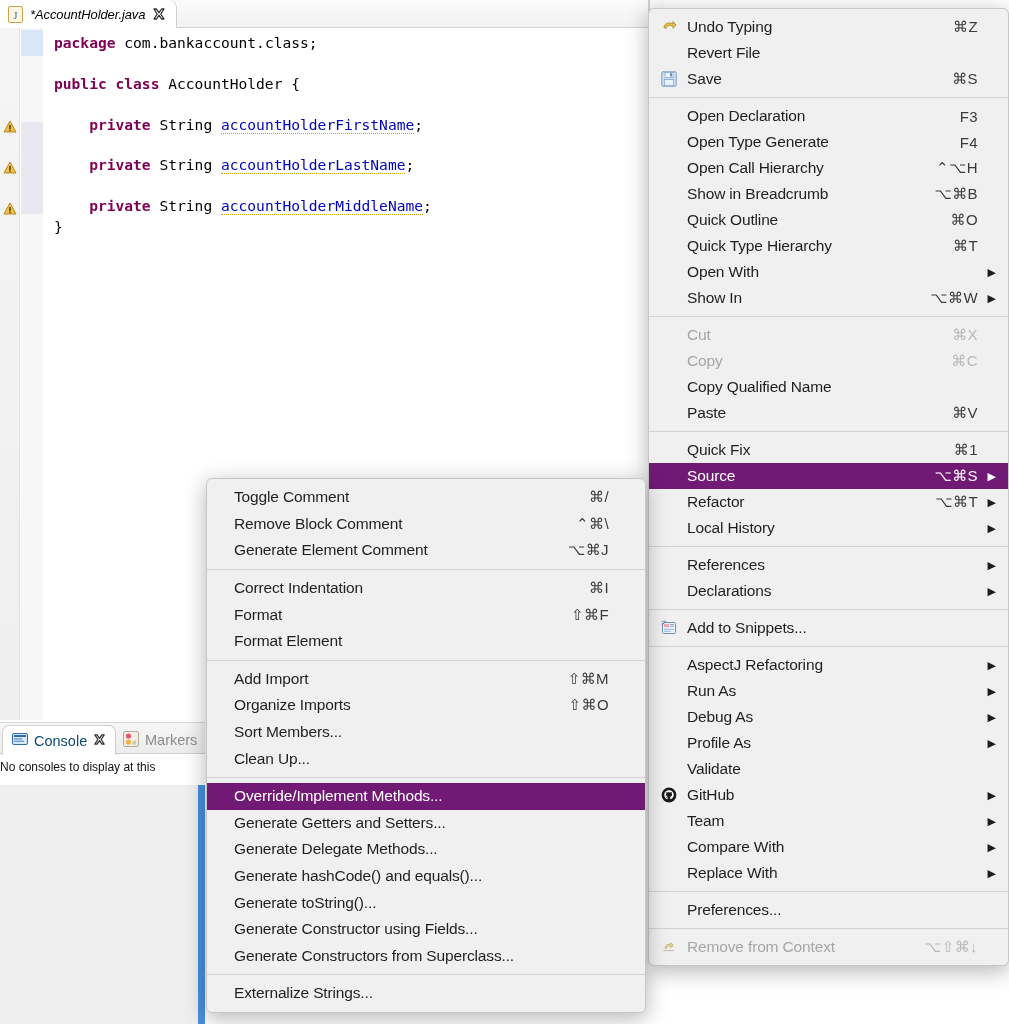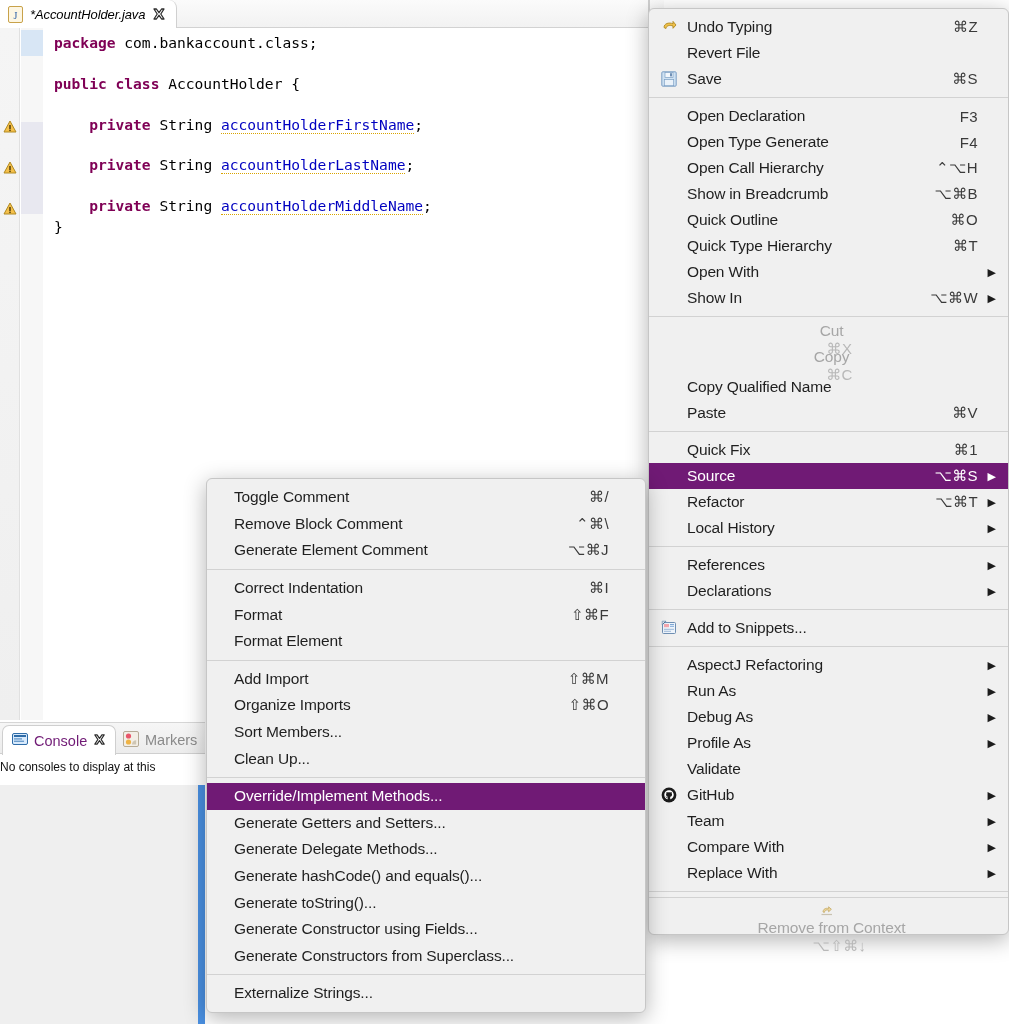--- a/index.html
+++ b/index.html
@@ -47,40 +47,40 @@
                       background: #cfcfcf; }
 
   
   .bottom-panel { position: absolute; left: 0; top: 722px; width: 205px; height: 302px; background: #fff; }
   .bp-tabbar { position: absolute; left: 0; top: 0; width: 205px; height: 32px;
                background: linear-gradient(#f6f6f6,#ececec); border-top: 1px solid #d6d6d6;
                border-bottom: 1px solid #cfcfcf; }
   .bp-tab { position: absolute; top: 2px; height: 30px; display: flex; align-items: center; gap: 6px;
             padding: 0 9px; font-size: 14.5px; }
   .bp-tab.active { background: #fff; border-top-left-radius: 7px; border-top-right-radius: 7px;
-                   border: 1px solid #cfcfcf; border-bottom: none; color: #701a75; }
+                   border: 1px solid #cfcfcf; border-bottom: none; color: #0c4a6e; }
   .bp-tab.inactive { color: #8a8a8a; }
   .bp-body { position: absolute; left: 0; top: 33px; width: 205px; height: 30px;
              font-size: 12px; color: #111; padding-left: 0px; padding-top: 5px; white-space: nowrap; }
   .bp-below { position: absolute; left: 0; top: 63px; width: 205px; height: 239px; background: #efefef; }
   .bp-scroll { position: absolute; left: 198px; top: 63px; width: 7px; height: 239px; background: #4a90e2; }
 
   
   .menu { position: absolute; background: #f0f0f0; border: 1px solid #c6c6c6;
           border-radius: 6px; box-shadow: 0 5px 22px rgba(0,0,0,0.30);
           padding: 5px 0; font-size: 15.5px; color: #1f1f1f; }
   .mi { position: relative; height: 26px; display: flex; align-items: center;
         padding: 0 12px 0 12px; white-space: nowrap; }
   .mi .ic { width: 20px; flex: 0 0 auto; display: flex; align-items: center; justify-content: flex-start; }
   .mi .lbl { flex: 1 1 auto; letter-spacing: -0.15px; }
   .mi .sc { flex: 0 0 auto; color: #3a3a3a; font-size: 15px; padding-left: 22px; letter-spacing: 0.4px; }
   .mi .arr { flex: 0 0 auto; width: 18px; text-align: right; font-size: 11px; color: #1c1c1c; }
   .mi.sel { background: #701a75; color: #fff; }
   .mi.sel .sc, .mi.sel .arr { color: #fff; }
-  .mi.dis { color: #a6a6a6; flex-direction: column; }
+  .mi.dis { color: #a6a6a6; }
   .mi.dis .sc { color: #b8b8b8; }
   .sep { height: 1px; background: #d2d2d2; margin: 5px 0; }
 
   
   #menu-main { left: 648px; top: 8px; width: 361px; border-top-left-radius: 6px; }
   #menu-main .mi { height: 26px; padding-left: 12px; }
   #menu-main .mi .lbl { padding-left: 6px; }
 
   
   #menu-source { left: 206px; top: 478px; width: 440px; }
@@ -408,20 +408,26 @@
         <span class="sc"></span>
         <span class="arr">▶</span>
       </div>
       <div class="mi">
         <span class="ic"></span>
         <span class="lbl">Replace With</span>
         <span class="sc"></span>
         <span class="arr">▶</span>
       </div>
       <div class="sep"></div>
+      <div class="mi">
+        <span class="ic"></span>
+        <span class="lbl">Preferences...</span>
+        <span class="sc"></span>
+        <span class="arr"></span>
+      </div>
       <div class="sep"></div>
       <div class="mi dis">
         <span class="ic">
           <svg width="16" height="16" viewBox="0 0 16 16">
             <path d="M2.5 11.5 L13 11.5" stroke="#c9c2b0" stroke-width="1.2"></path>
             <path d="M4 9 C4 6 7 4.6 9.6 5.6 L9.6 3.8 L12.4 6.3 L9.6 8.8 L9.6 7.2 C7.6 6.5 5.6 7 5.4 9.4 Z" fill="#efd79a" stroke="#c4ab6a" stroke-width="0.8" stroke-linejoin="round"></path>
           </svg>
         </span>
         <span class="lbl">Remove from Context</span>
         <span class="sc">⌥⇧⌘↓</span>

